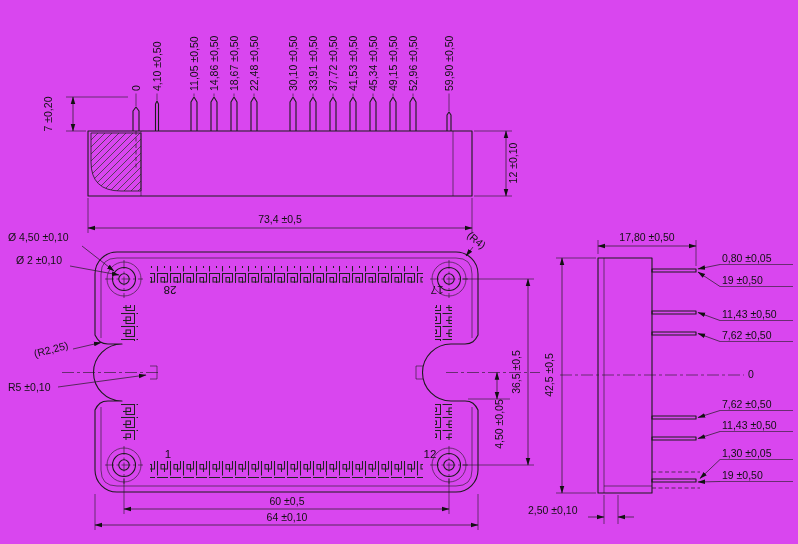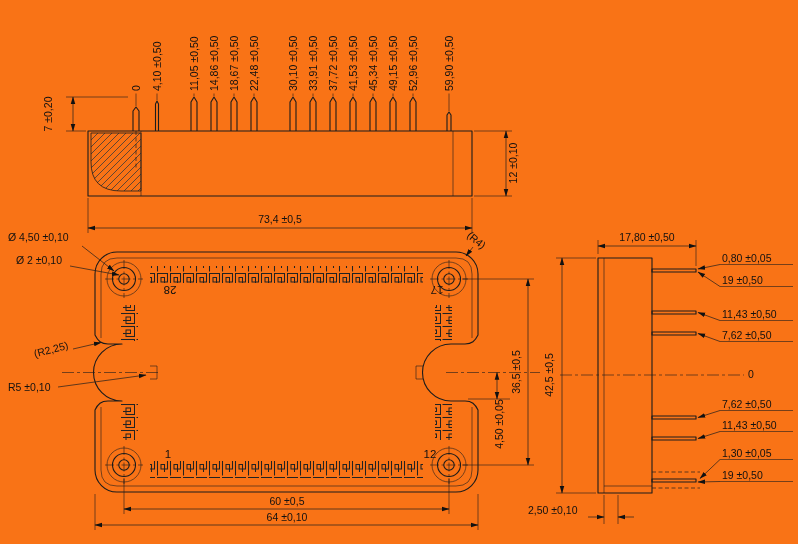--- a/index.html
+++ b/index.html
@@ -1,16 +1,16 @@
 <!DOCTYPE html>
 <html><head>
 <meta charset="utf-8">
 <style>
   html,body{margin:0;padding:0;background:#ffffff;}
-  .stage{width:798px;height:544px;background:#f97316;position:relative;overflow:hidden;}
+  .stage{width:798px;height:544px;background:#d946ef;position:relative;overflow:hidden;}
   svg{display:block}
   .obj{fill:none;stroke:#1c1c1c;stroke-width:1.1;stroke-linejoin:round}
   .thin{fill:none;stroke:#1c1c1c;stroke-width:0.6}
   .dim{fill:none;stroke:#1c1c1c;stroke-width:0.7}
   .cl{fill:none;stroke:#1c1c1c;stroke-width:0.6;stroke-dasharray:12 3 3 3}
   .ch{fill:none;stroke:#1c1c1c;stroke-width:0.6;stroke-dasharray:9 2.5 2.5 2.5}
   .dsh{fill:none;stroke:#1c1c1c;stroke-width:0.7;stroke-dasharray:4 2.5}
   text.dt{font-family:"Liberation Sans","DejaVu Sans",sans-serif;font-size:10.5px;fill:#111}
   text.pn{font-family:"Liberation Sans","DejaVu Sans",sans-serif;font-size:11.5px;fill:#111}
 </style>

